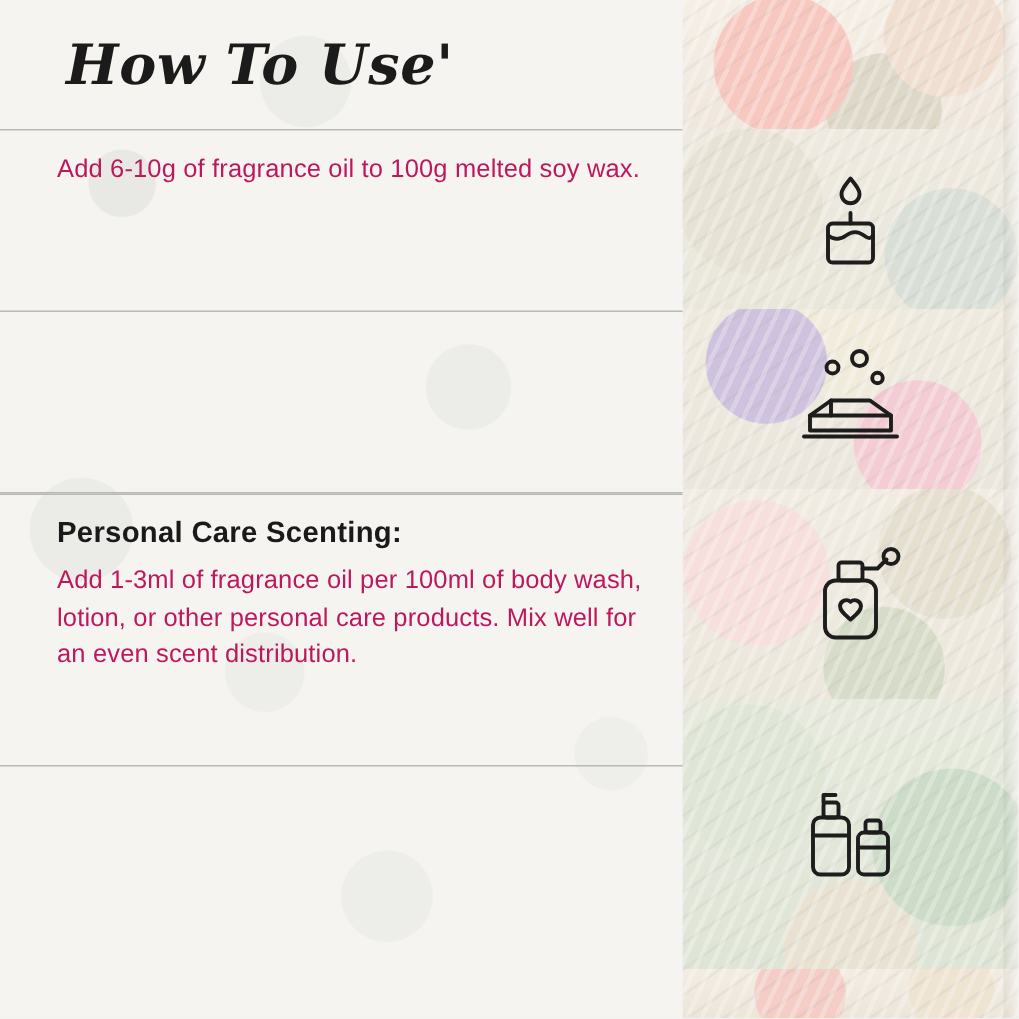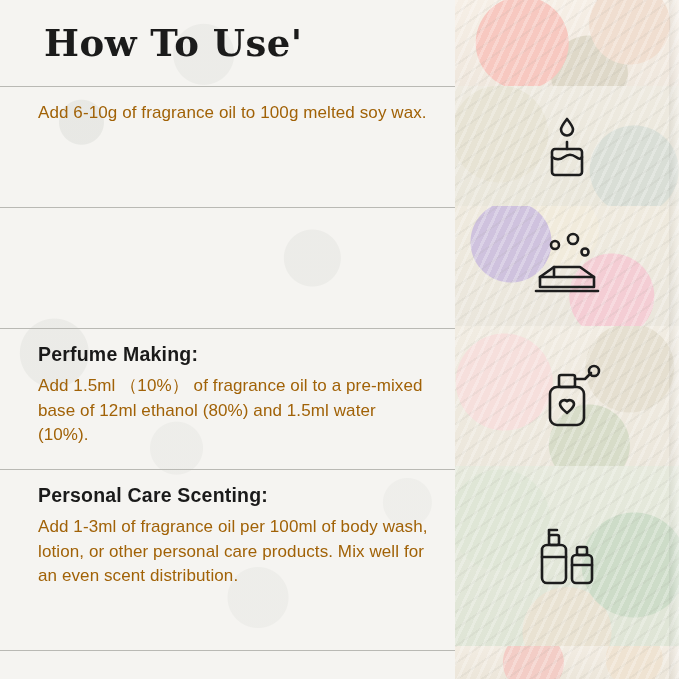--- a/index.html
+++ b/index.html
@@ -95,20 +95,21 @@
   }
   .title-area {
     height: 86px;
     display: flex;
     align-items: center;
     padding-left: 44px;
     box-sizing: border-box;
   }
   .title {
     font-family: "DejaVu Serif", "Liberation Serif", serif;
+    font-style: italic;
     font-weight: 700;
     font-size: 37px;
     color: #1b1b1b;
     letter-spacing: 0.5px;
     white-space: nowrap;
   }
   .divider {
     height: 1px;
     background: #b9b9b4;
     width: 455px;
@@ -122,21 +123,21 @@
     font-weight: 700;
     font-size: 19.5px;
     color: #1a1a1a;
     letter-spacing: 0.2px;
     margin: 0 0 8px 0;
   }
   .section-body {
     font-family: "Liberation Sans", sans-serif;
     font-size: 17px;
     line-height: 1.45;
-    color: #a16207;
+    color: #be185d;
     margin: 0;
     letter-spacing: 0.1px;
   }
   .s1 { height: 120px; }
   .s2 { height: 120px; }
   .s3 { height: 140px; }
   .s4 { height: 180px; }
 
   
   .icon-wrap {
@@ -190,24 +191,20 @@
 
     <div class="section s1">
       <p class="section-body">Add 6-10g of fragrance oil to 100g melted soy wax.</p>
     </div>
     <div class="divider"></div>
 
     <div class="section s2">
     </div>
     <div class="divider"></div>
 
-    <div class="section s3">
-      <p class="section-heading">Perfume Making:</p>
-      <p class="section-body">Add 1.5ml （10%） of fragrance oil to a pre-mixed base of 12ml ethanol (80%) and 1.5ml water (10%).</p>
-    </div>
     <div class="divider"></div>
 
     <div class="section s4">
       <p class="section-heading">Personal Care Scenting:</p>
       <p class="section-body">Add 1-3ml of fragrance oil per 100ml of body wash, lotion, or other personal care products. Mix well for an even scent distribution.</p>
     </div>
     <div class="divider"></div>
 
   </div>
 

